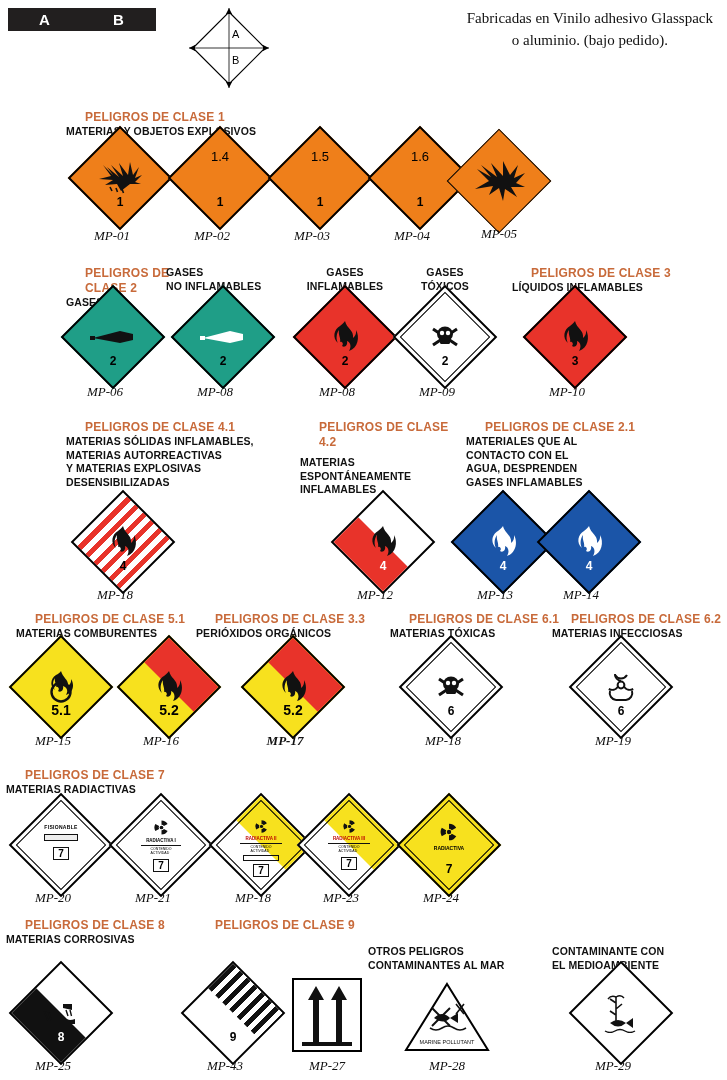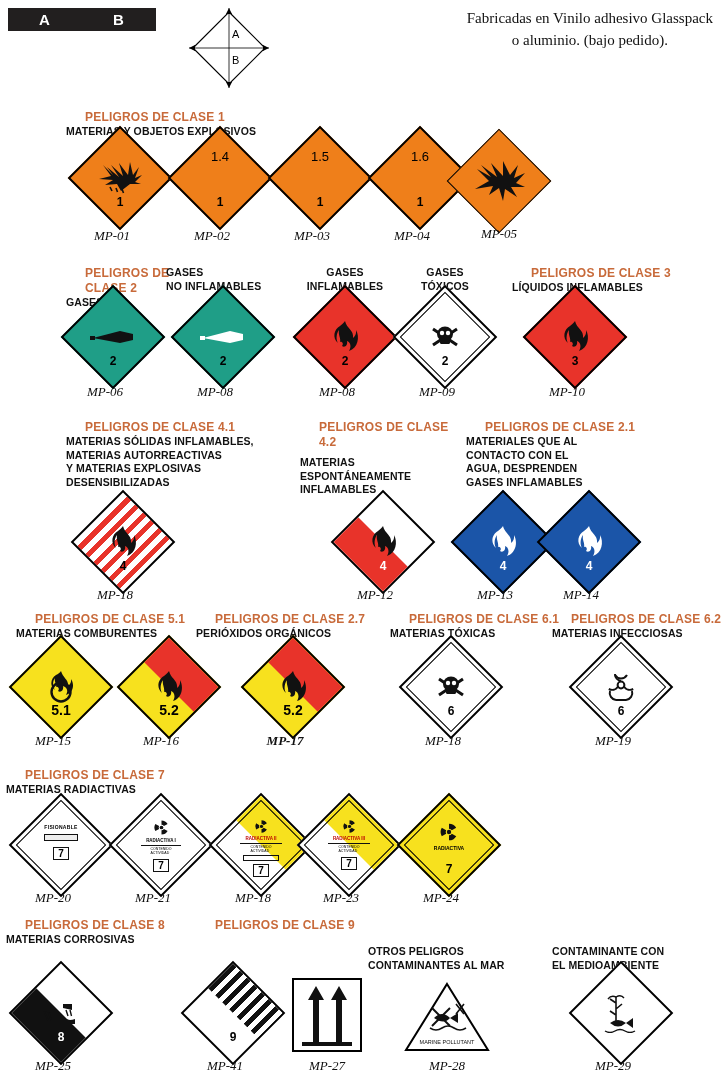--- a/index.html
+++ b/index.html
@@ -335,21 +335,21 @@
     </div>
   </div>
 </div>
 <div class="code-under mp-code" style="left:526px; top:587px;">MP-14</div>
 
 <div style="position:absolute; left:16px; top:612px; width:180px;">
   <div class="cls-title">PELIGROS DE CLASE 5.1</div>
   <div class="cls-sub">MATERIAS COMBURENTES</div>
 </div>
 <div style="position:absolute; left:196px; top:612px; width:190px;">
-  <div class="cls-title">PELIGROS DE CLASE 2.7</div>
+  <div class="cls-title">PELIGROS DE CLASE 3.3</div>
   <div class="cls-sub">PERIÓXIDOS ORGÁNICOS</div>
 </div>
 <div style="position:absolute; left:390px; top:612px; width:170px;">
   <div class="cls-title">PELIGROS DE CLASE 6.1</div>
   <div class="cls-sub">MATERIAS TÓXICAS</div>
 </div>
 <div style="position:absolute; left:552px; top:612px; width:175px;">
   <div class="cls-title">PELIGROS DE CLASE 6.2</div>
   <div class="cls-sub">MATERIAS INFECCIOSAS</div>
 </div>
@@ -561,21 +561,21 @@
 <div class="code-under mp-code" style="left:-2px; top:1058px;">MP-25</div>
 
 <div class="plac-wrap" style="left:196px; top:976px;">
   <div class="plac" style="background:#ffffff;">
     <div class="half-top" style="background:repeating-linear-gradient(90deg,#111 0 5px,#fff 5px 10px);"></div>
     <div class="content">
       <div class="num">9</div>
     </div>
   </div>
 </div>
-<div class="code-under mp-code" style="left:170px; top:1058px;">MP-41</div>
+<div class="code-under mp-code" style="left:170px; top:1058px;">MP-43</div>
 
 <div style="position:absolute; left:292px; top:978px; width:70px; height:74px; border:2px solid #000; background:#fff;">
   <svg width="66" height="70" viewBox="0 0 66 70">
     <g fill="#111">
       <polygon points="22,6 30,20 25,20 25,62 19,62 19,20 14,20"></polygon>
       <polygon points="45,6 53,20 48,20 48,62 42,62 42,20 37,20"></polygon>
       <rect x="8" y="62" width="50" height="4"></rect>
     </g>
   </svg>
 </div>

